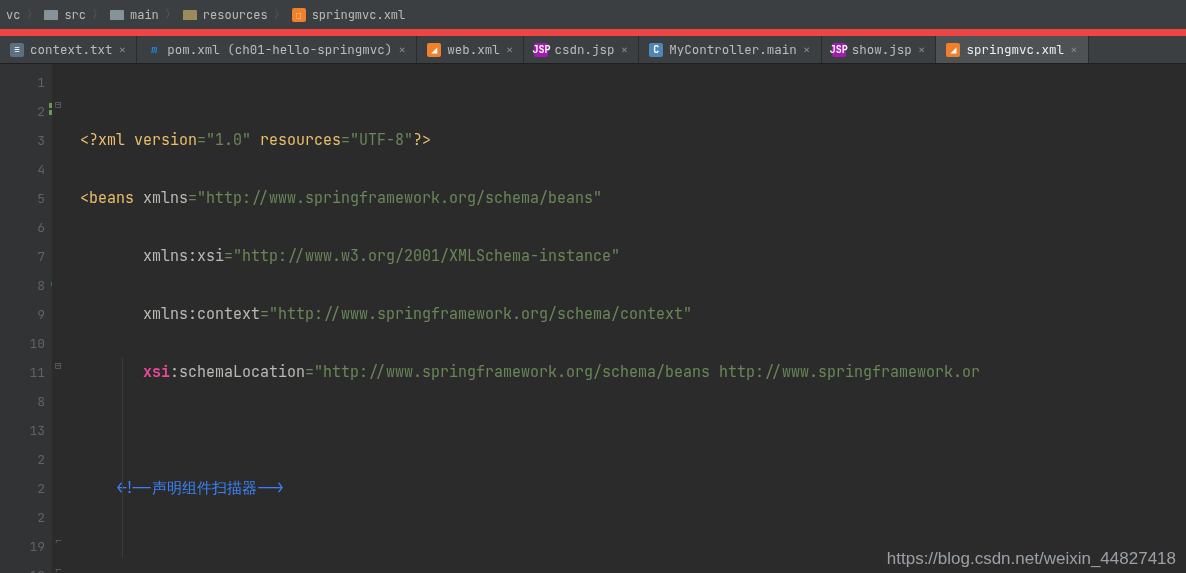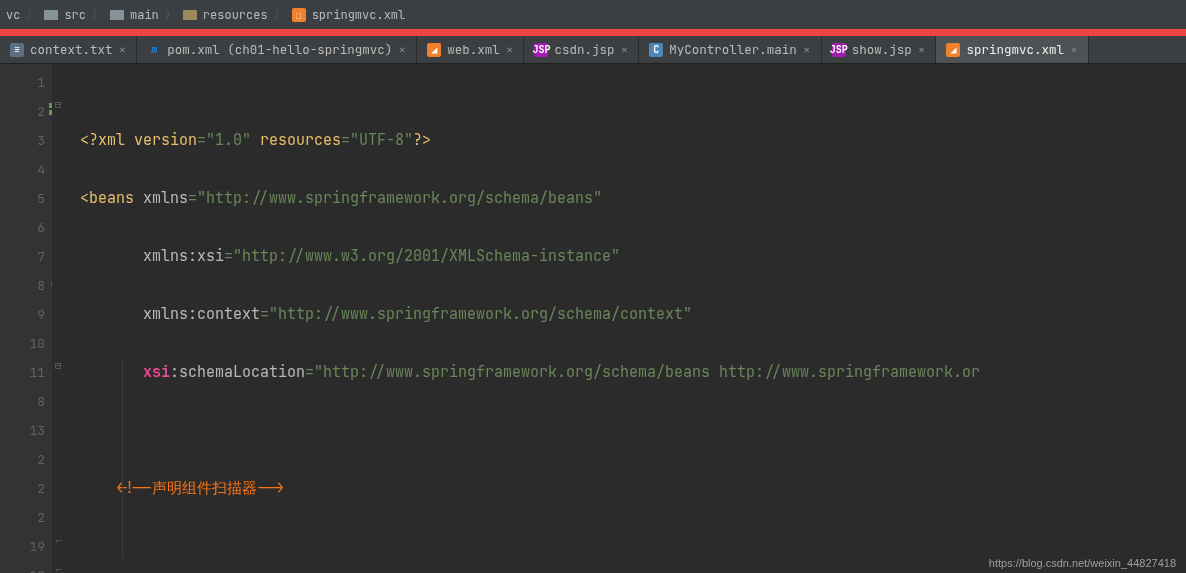--- a/index.html
+++ b/index.html
@@ -114,41 +114,41 @@
     font-size: 15px;
     line-height: 29px;
     white-space: pre;
     overflow: hidden;
     position: relative;
   }
   .code-area .line { height: 29px; }
   .tag { color: #e8bf6a; }
   .attr { color: #b9b9b5; }
   .str { color: #6a8759; }
-  .cmt { color: #f97316; }
+  .cmt { color: #3b82f6; }
   .ch  { color: #ec4899; font-weight: bold;}
   .green-dot {
     width:10px; height:10px; border-radius:50%;
     background:#3c763d; display:inline-block;
     position:absolute; right:-16px; top:8px;
   }
   .cfg-ico {
     width:12px;height:12px;display:inline-block;
     position:absolute; right:-16px; top:6px;
     background:
       linear-gradient(#6a9955,#6a9955) 0 0/5px 5px no-repeat,
       linear-gradient(#6a9955,#6a9955) 7px 0/5px 5px no-repeat,
       linear-gradient(#6a9955,#6a9955) 0 7px/5px 5px no-repeat,
       linear-gradient(#6a9955,#6a9955) 7px 7px/5px 5px no-repeat;
   }
   .watermark {
     position:absolute;
     right:10px;
     bottom:4px;
-    font-size:11px;
+    font-size:17px;
     color:#9aa0a6;
     font-family: Arial, sans-serif;
   }
   .indent-guide-11 {
     position:absolute;
     left:52px;
     top:294px;
     width:0;
     height:200px;
     border-left:1px solid #3b3b3b;

